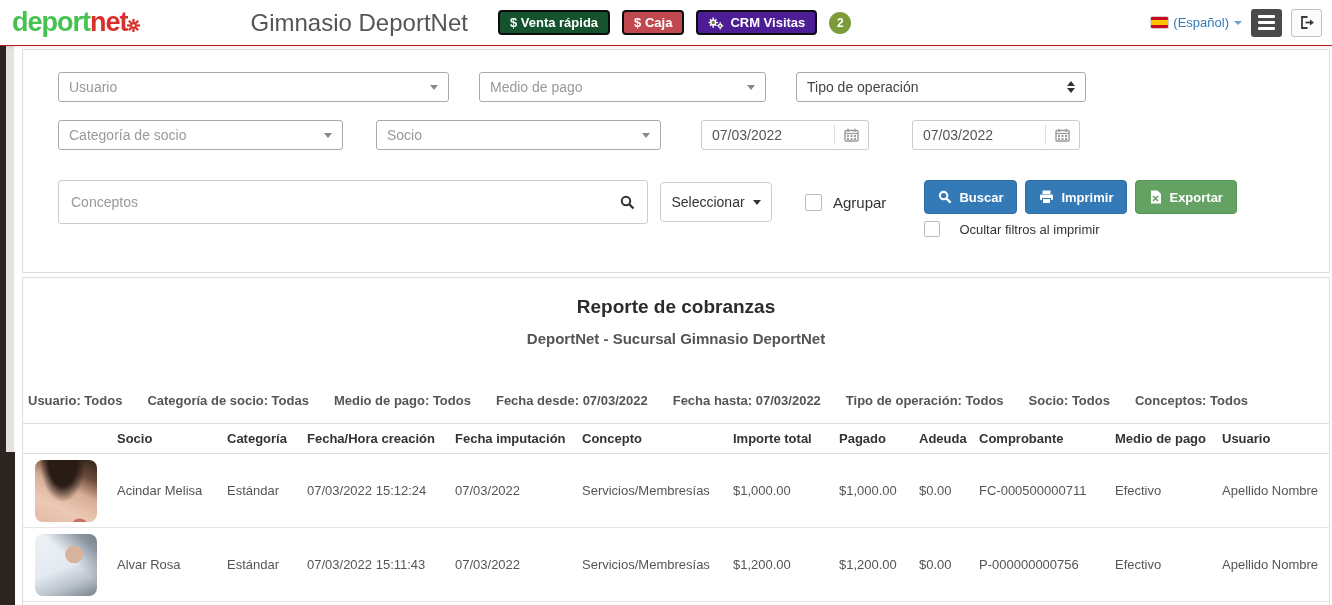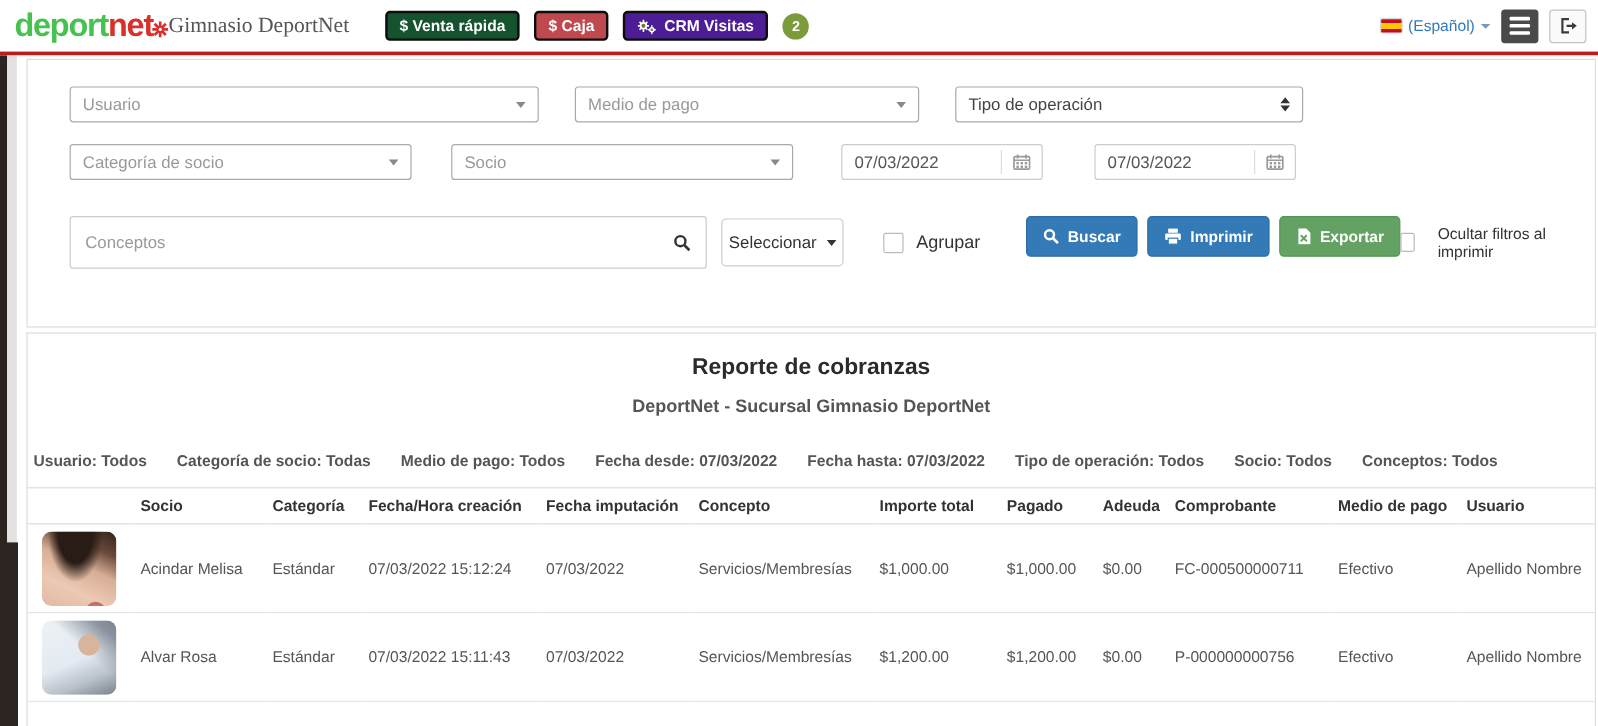--- a/index.html
+++ b/index.html
@@ -5,28 +5,28 @@
   * { box-sizing: border-box; }
   html,body { margin:0; padding:0; }
   body {
     width:1332px; height:605px; overflow:hidden; position:relative;
     background:#fff; font-family:"Liberation Sans","DejaVu Sans",sans-serif;
     color:#555;
   }
   
   .header {
     height:46px; background:#fff; display:flex; align-items:center;
-    padding:0 10px 0 12px; border-bottom:3px solid #b91c1c;
+    padding:0 10px 0 12px; border-bottom:1px solid #b91c1c;
     box-shadow:0 1px 3px rgba(0,0,0,.10); position:relative; z-index:5;
   }
   .logo { font-size:27px; font-weight:bold; letter-spacing:-1px; display:flex; align-items:center; cursor:pointer; }
   .logo .lg-green { color:#46c24e; }
   .logo .lg-red   { color:#d9302c; }
   .logo svg { margin-left:-2px; margin-top:6px; }
-  .page-title { font-size:18px; color:#555;font-family:Liberation Serif, serif; }
+  .page-title { margin-left:110px; font-size:24px; color:#555; }
   .hdr-buttons { display:flex; align-items:center; gap:12px; margin-left:30px; }
   .hbtn {
     border:2px solid #0d0d0d; border-radius:4px; color:#fff; font-weight:bold;
     font-size:13px; padding:3px 10px; display:flex; align-items:center; gap:6px;
     cursor:pointer; white-space:nowrap;
   }
   .hbtn.steel { background:#14532d; }
   .hbtn.red   { background:#c0484f; }
   .hbtn.olive { background:#4c1d95; }
   .badge {
@@ -102,39 +102,39 @@
     border:1px solid #ccc; border-radius:4px; color:#333; font-size:14px;
     display:flex; align-items:center; justify-content:center; gap:8px; cursor:pointer;
   }
   .btn-select .caret-dark { width:0; height:0; border-left:4px solid transparent; border-right:4px solid transparent; border-top:5px solid #333; }
   .agrupar { margin-left:33px; height:44px; display:flex; align-items:center; gap:11px; }
   .chk {
     appearance:none; -webkit-appearance:none; width:17px; height:17px; margin:0;
     border:1px solid #bbb; border-radius:2px; background:#fff; cursor:pointer;
   }
   .agrupar label { font-size:15px; color:#333; }
-  .actions { margin-left:38px; display:flex; flex-direction:row; }
+  .actions { margin-left:38px; display:flex; flex-direction:column; }
   .actions-row { display:flex; gap:8px; }
   .btn {
     height:34px; border-radius:4px; color:#fff; font-size:13px; font-weight:bold;
     display:flex; align-items:center; gap:7px; padding:0 13px; cursor:pointer;
   }
   .btn.blue  { background:#337ab7; border:1px solid #2e6da4; }
   .btn.green { background:#64a264; border:1px solid #549454; }
   .ocultar { display:flex; align-items:center; gap:19px; margin-top:7px; font-size:13px; color:#333; }
   .ocultar .chk { width:16px; height:16px; }
   
   .report-panel {
     margin:4px 2px 0 22px; border:1px solid #ddd; border-bottom:none; background:#fff;
     padding-top:18px; height:330px;
   }
   .report-title { text-align:center; font-size:19px; font-weight:bold; color:#2b2b2b; }
   .report-subtitle { text-align:center; font-size:15px; font-weight:bold; color:#555; margin-top:12px; }
   .summary {
-    display:flex; gap:25px; margin-top:29px; padding:0 5px;
+    display:flex; gap:25px; margin-top:46px; padding:0 5px;
     font-size:13px; font-weight:bold; color:#555; white-space:nowrap;
   }
   table.report { width:100%; border-collapse:collapse; margin-top:15px; font-size:13px; color:#555; }
   table.report thead th {
     text-align:left; font-weight:bold; color:#333; padding:7px 4px;
     border-top:1px solid #ddd; border-bottom:1px solid #ddd; white-space:nowrap;
   }
   table.report tbody td { border-bottom:1px solid #e5e5e5; padding:4px; height:74px; white-space:nowrap; }
   .avatar { width:62px; height:62px; border-radius:8px; margin-left:8px; }
   .avatar.a1 {

